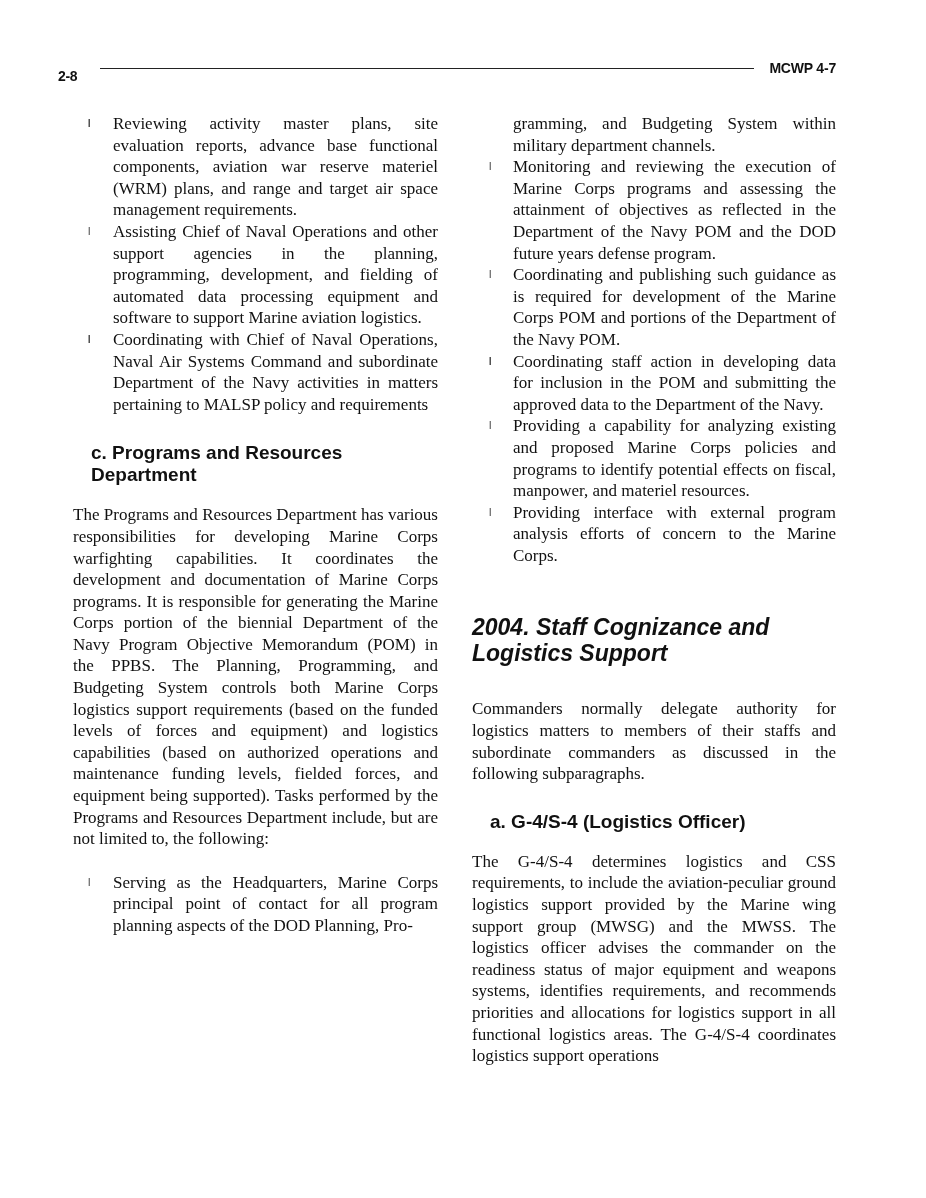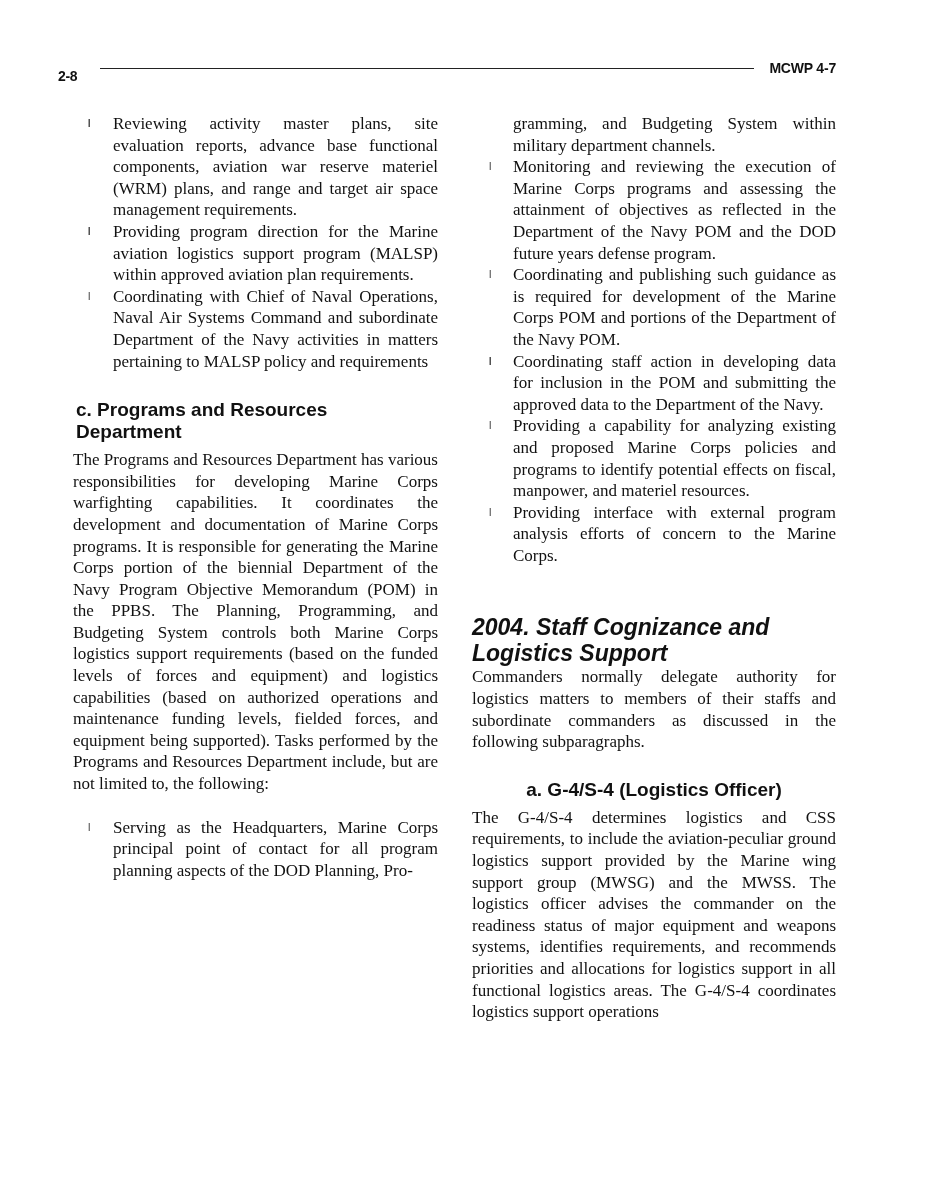--- a/index.html
+++ b/index.html
@@ -15,38 +15,38 @@
 
   ul.bl { list-style: none; margin: 0; padding: 0; }
   ul.bl li { position: relative; padding-left: 40px; text-align: justify; }
   ul.bl li .mk { position: absolute; left: 15px; top: 0; font-size: 11px; color: #444; font-family: "Liberation Sans", sans-serif; }
   .col.right ul.bl li { padding-left: 41px; }
   .col.right ul.bl li .mk { left: 17px; }
 
   .cont { padding-left: 41px; text-align: justify; }
   p.body { margin: 0; text-align: justify; }
 
-  h3.sub { font-family: "Liberation Sans", sans-serif; font-weight: bold; font-size: 19px; line-height: 22px; margin: 3px; }
+  h3.sub { font-family: "Liberation Sans", sans-serif; font-weight: bold; font-size: 19px; line-height: 22px; margin: 18px; }
   h2.sec { font-family: "Liberation Sans", sans-serif; font-weight: bold; font-size: 23px; line-height: 26px; margin: 0; font-style: italic; }
 </style>
 </head>
 <body>
 
 <div class="hdr">
   <span class="pg">2-8</span>
   <div class="rule"></div>
   <span class="pub">MCWP 4-7</span>
 </div>
 
 <div class="col left">
   <ul class="bl">
     <li><span class="mk">l</span></li>
     <li><span class="mk">l</span><span>Reviewing activity master plans, site evaluation reports, advance base functional components, aviation war reserve materiel (WRM) plans, and range and target air space management requirements.</span></li>
+    <li><span class="mk">l</span><span>Assisting Chief of Naval Operations and other support agencies in the planning, programming, development, and fielding of automated data processing equipment and software to support Marine aviation logistics.</span></li>
     <li><span class="mk">l</span></li>
-    <li><span class="mk">l</span><span>Providing program direction for the Marine aviation logistics support program (MALSP) within approved aviation plan requirements.</span></li>
     <li><span class="mk">l</span><span>Coordinating with Chief of Naval Operations, Naval Air Systems Command and subordinate Department of the Navy activities in matters pertaining to MALSP policy and requirements</span></li>
   </ul>
 
   <h3 class="sub" style="margin-top:27px;">c.  Programs and Resources Department</h3>
   <p class="body" style="margin-top:6px;">The Programs and Resources Department has various responsibilities for developing Marine Corps warfighting capabilities. It coordinates the development and documentation of Marine Corps programs. It is responsible for generating the Marine Corps portion of the biennial Department of the Navy Program Objective Memorandum (POM) in the PPBS. The Planning, Programming, and Budgeting System controls both Marine Corps logistics support requirements (based on the funded levels of forces and equipment) and logistics capabilities (based on authorized operations and maintenance funding levels, fielded forces, and equipment being supported). Tasks performed by the Programs and Resources Department include, but are not limited to, the following:</p>
 
   <ul class="bl" style="margin-top:22px;">
     <li><span class="mk">l</span><span>Serving as the Headquarters, Marine Corps principal point of contact for all program planning aspects of the DOD Planning, Pro-</span></li>
   </ul>
 </div>
@@ -56,17 +56,17 @@
   <ul class="bl">
     <li><span class="mk">l</span><span>Monitoring and reviewing the execution of Marine Corps programs and assessing the attainment of objectives as reflected in the Department of the Navy POM and the DOD future years defense program.</span></li>
     <li><span class="mk">l</span><span>Coordinating and publishing such guidance as is required for development of the Marine Corps POM and portions of the Department of the Navy POM.</span></li>
     <li><span class="mk">l</span></li>
     <li><span class="mk">l</span><span>Coordinating staff action in developing data for inclusion in the POM and submitting the approved data to the Department of the Navy.</span></li>
     <li><span class="mk">l</span><span>Providing a capability for analyzing existing and proposed Marine Corps policies and programs to identify potential effects on fiscal, manpower, and materiel resources.</span></li>
     <li><span class="mk">l</span><span>Providing interface with external program analysis efforts of concern to the Marine Corps.</span></li>
   </ul>
 
   <h2 class="sec" style="margin-top:48px;">2004.  Staff Cognizance and Logistics Support</h2>
-  <p class="body" style="">Commanders normally delegate authority for logistics matters to members of their staffs and subordinate commanders as discussed in the following subparagraphs.</p>
+  <p class="body" style="margin-top:32px;">Commanders normally delegate authority for logistics matters to members of their staffs and subordinate commanders as discussed in the following subparagraphs.</p>
 
-  <h3 class="sub" style="margin-top:26px;text-align:center;">a.  G-4/S-4 (Logistics Officer)</h3>
+  <h3 class="sub" style="margin-top:26px;">a.  G-4/S-4 (Logistics Officer)</h3>
   <p class="body" style="margin-top:6px;">The G-4/S-4 determines logistics and CSS requirements, to include the aviation-peculiar ground logistics support provided by the Marine wing support group (MWSG) and the MWSS. The logistics officer advises the commander on the readiness status of major equipment and weapons systems, identifies requirements, and recommends priorities and allocations for logistics support in all functional logistics areas. The G-4/S-4 coordinates logistics support operations</p>
 </div>
 
 </body></html>

